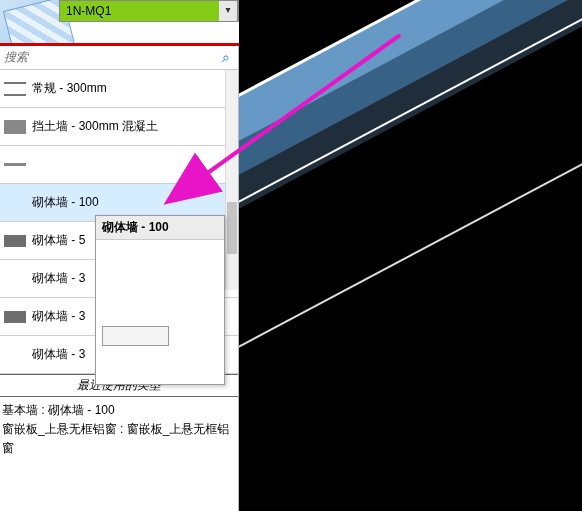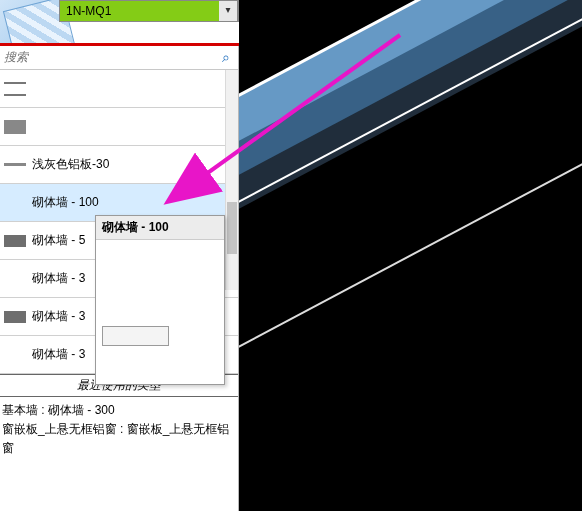--- a/index.html
+++ b/index.html
@@ -224,27 +224,28 @@
 
 <div id="panel">
   <div id="search">
     <input placeholder="搜索" style="">
     <div class="mag">⌕</div>
   </div>
 
   <div class="list">
     <div class="row">
       <div class="swatch sw-plain"></div>
+      <span class="lbl">常规 - 300mm</span>
     </div>
     <div class="row">
       <div class="swatch sw-solid"></div>
+      <span class="lbl">挡土墙 - 300mm 混凝土</span>
     </div>
     <div class="row">
       <div class="swatch sw-thin"></div>
-      <span class="lbl">浅灰色铝板-30</span>
     </div>
     <div class="row highlight">
       <div class="swatch sw-none"></div>
       <span class="lbl">砌体墙 - 100</span>
     </div>
     <div class="row">
       <div class="swatch sw-thick"></div>
       <span class="lbl">砌体墙 - 5</span>
     </div>
     <div class="row">
@@ -260,21 +261,21 @@
       <span class="lbl">砌体墙 - 3</span>
     </div>
 
     <div class="scroll">
       <div class="thumb"></div>
     </div>
   </div>
 
   <div id="recentlabel">最近使用的类型</div>
   <div class="recent">
-    <div>基本墙 : 砌体墙 - 300</div>
+    <div>基本墙 : 砌体墙 - 100</div>
     <div>窗嵌板_上悬无框铝窗 : 窗嵌板_上悬无框铝窗</div>
 
   </div>
 </div>
 
 <div id="tooltip">
   <div class="hdr">砌体墙 - 100</div>
   <div class="pv"></div>
 </div>
 

